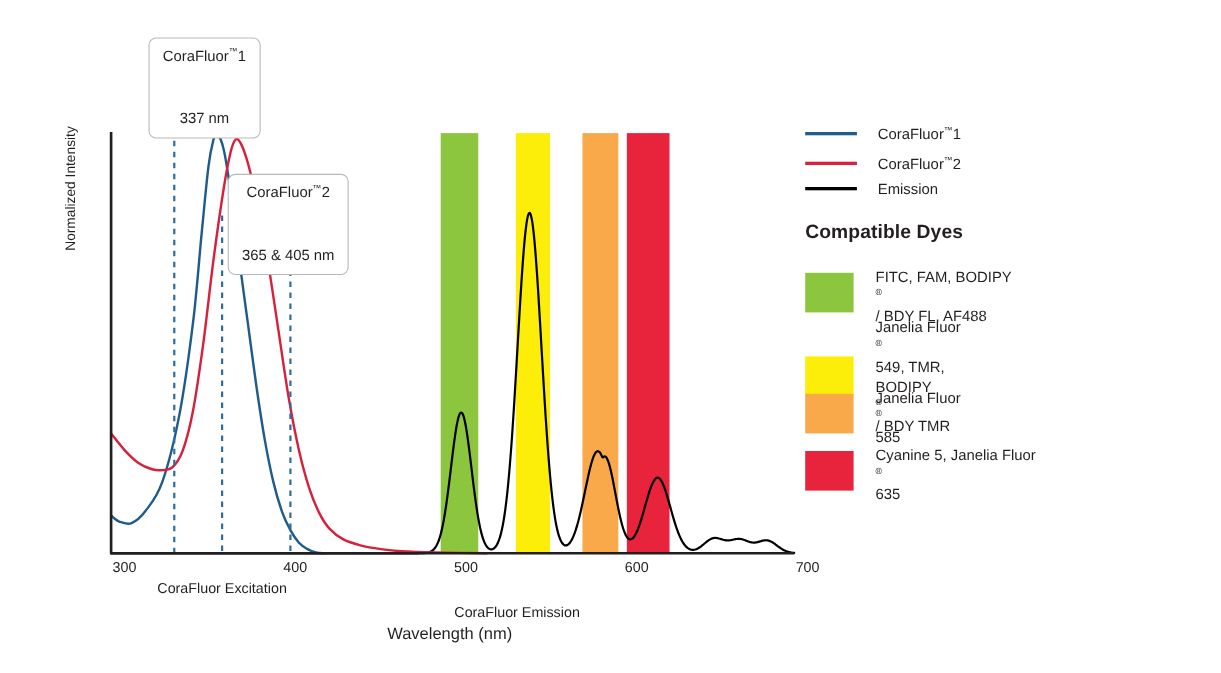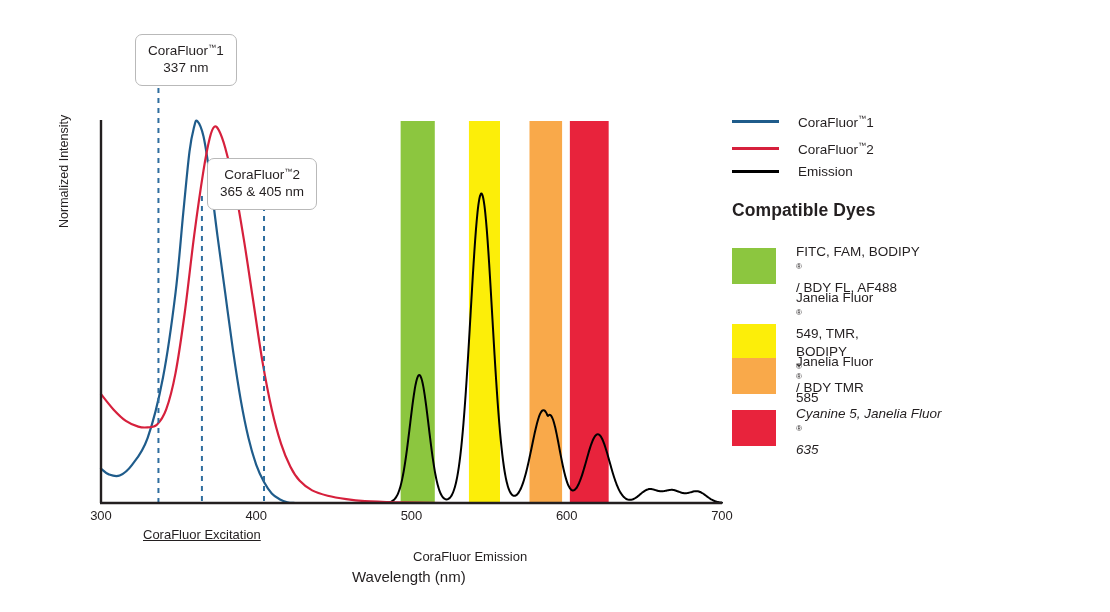--- a/index.html
+++ b/index.html
@@ -22,48 +22,48 @@
     color: #231f20;
     white-space: nowrap;
   }
   #y-axis-title {
     left: 57px; top: 228px;
     transform: rotate(-90deg);
     transform-origin: left top;
     font-size: 12.5px;
   }
   #x-axis-title { left: 352px; top: 568px; font-size: 15px; }
-  #x-sub-excitation { left: 143px; top: 527px; font-size: 13px; text-decoration: underline; }
+  #x-sub-excitation { left: 143px; top: 527px; font-size: 13px; }
   #x-sub-emission  { left: 413px; top: 549px; font-size: 13px; }
 
   .tick-label {
     position: absolute;
     font-size: 13px;
     color: #231f20;
-    text-align: center;
+    text-align: right;
     width: 46px;
   }
 
   
   .callout {
     position: absolute;
     border: 1px solid #b9b9b9;
     border-radius: 7px;
     background: #ffffff;
     text-align: center;
     line-height: 1.28;
     font-size: 13.5px;
     color: #231f20;
     padding: 7px 12px 8px 12px;
     white-space: nowrap;
   }
   #callout-cf1 { left: 135px; top: 34px; }
   #callout-cf2 { left: 207px; top: 158px; }
   .callout-line1 { display: block; }
-  .callout-line2 { display: block; }
+  .callout-line2 { display: block; margin-top: 40px; }
   sup.tm { font-size: 8px; vertical-align: super; letter-spacing: .2px; }
 
   
   #legend { position: absolute; left: 730px; top: 0; width: 380px; height: 612px; }
 
   .series-row {
     position: absolute; display: flex; align-items: center;
     font-size: 13.5px; color: #231f20;
   }
   .series-swatch { width: 47px; height: 2.6px; margin-right: 19px; flex: 0 0 auto; }
@@ -78,21 +78,21 @@
     letter-spacing: .1px;
   }
 
   .dye-row { position: absolute; display: flex; align-items: center; }
   .dye-swatch { width: 44px; height: 36px; margin-right: 20px; flex: 0 0 auto; }
   .dye-label { font-size: 13.5px; color: #231f20; line-height: 1.33; padding-top: 8px; }
   .dye-label span { display: block; }
   #dye-0 { left: 2px; top: 235px; }
   #dye-1 { left: 2px; top: 288px; }
   #dye-2 { left: 2px; top: 345px; }
-  #dye-3 { left: 2px; top: 397px; font-style: italic; }
+  #dye-3 { left: 2px; top: 397px; }
   #dye-1 .dye-label { padding-top: 1px; }
   sup.reg { font-size: 8px; vertical-align: super; }
 </style>
 </head>
 <body>
 
 <div id="root">
 
   <div id="chart-area">
     <svg id="chart-svg" width="730" height="612">

